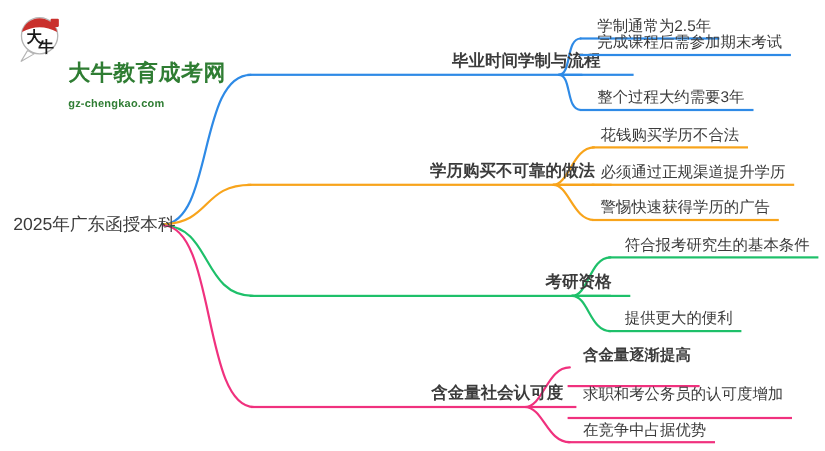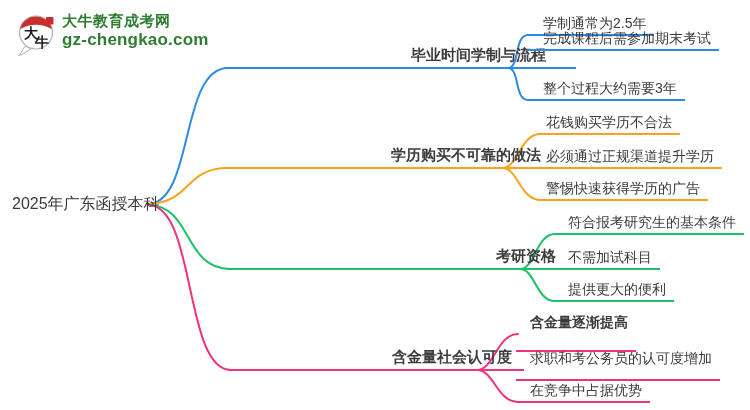--- a/index.html
+++ b/index.html
@@ -6,22 +6,22 @@
   .stage{
     position:relative;width:750px;height:410px;background:#ffffff;overflow:hidden;
     font-family:"Liberation Sans","DejaVu Sans",sans-serif;color:#3b3b3b;
   }
   .wires{position:absolute;left:0;top:0;width:750px;height:410px;pointer-events:none;}
   .wires path,.wires line{fill:none;stroke-width:2;stroke-linecap:round;}
   
   .logo{position:absolute;left:15px;top:13px;display:flex;align-items:flex-start;}
   .logo-icon{width:42px;height:44px;flex:0 0 auto;}
   .logo-text{margin-left:5px;line-height:1;}
-  .logo-title{font-size:15px;font-weight:bold;letter-spacing:0.5px;}
-  .logo-domain{font-size:17px;font-weight:bold;margin-top:3px;letter-spacing:0.2px;}
+  .logo-title{font-size:20px;font-weight:bold;letter-spacing:0.5px;margin-top:44px;}
+  .logo-domain{font-size:10px;font-weight:bold;margin-top:13px;letter-spacing:0.2px;}
   
   .root-label{position:absolute;left:12px;top:194px;font-size:16px;white-space:nowrap;}
   
   .brow{
     position:absolute;height:20px;border-bottom:2px solid #0369a1;
     display:flex;justify-content:flex-end;align-items:flex-end;
     font-size:15px;white-space:nowrap;box-sizing:content-box;font-weight:bold;
   }
   .brow span{padding-bottom:2px;}
   
@@ -105,23 +105,20 @@
   <div class="leaf" style="left: 538px; top: 179px; padding: 0px 8px; border-bottom-color: rgb(248, 164, 27);">
       <span>警惕快速获得学历的广告</span>
     </div>
 
   <div class="brow" style="left: 227px; top: 248px; width: 293px; padding: 0px 17px 0px 36px; border-bottom-color: rgb(30, 192, 106); gap: 24px;">
     <span>考研资格</span>
   </div>
   <div class="leaf" style="left: 553px; top: 213px; padding: 0px 8px 0px 15px; border-bottom-color: rgb(30, 192, 106);">
       <span>符合报考研究生的基本条件</span>
     </div>
-  <div class="leaf" style="left: 553px; top: 248px; padding: 0px 8px 0px 15px; border-bottom-color: rgb(30, 192, 106);">
-      <span>不需加试科目</span>
-    </div>
   <div class="leaf" style="left: 553px; top: 280px; padding: 0px 8px 0px 15px; border-bottom-color: rgb(30, 192, 106);">
       <span>提供更大的便利</span>
     </div>
 
   <div class="brow" style="left: 228px; top: 349px; width: 249px; padding: 0px 12px 0px 35px; border-bottom-color: rgb(240, 49, 126);">
     <span>含金量</span>
     <span>社会认可度</span>
   </div>
   <div class="leaf" style="left: 516px; top: 313px; padding: 0px 8px 17px 14px; border-bottom-color: rgb(240, 49, 126); font-weight: bold;">
       <span>含金量逐渐提高</span>

